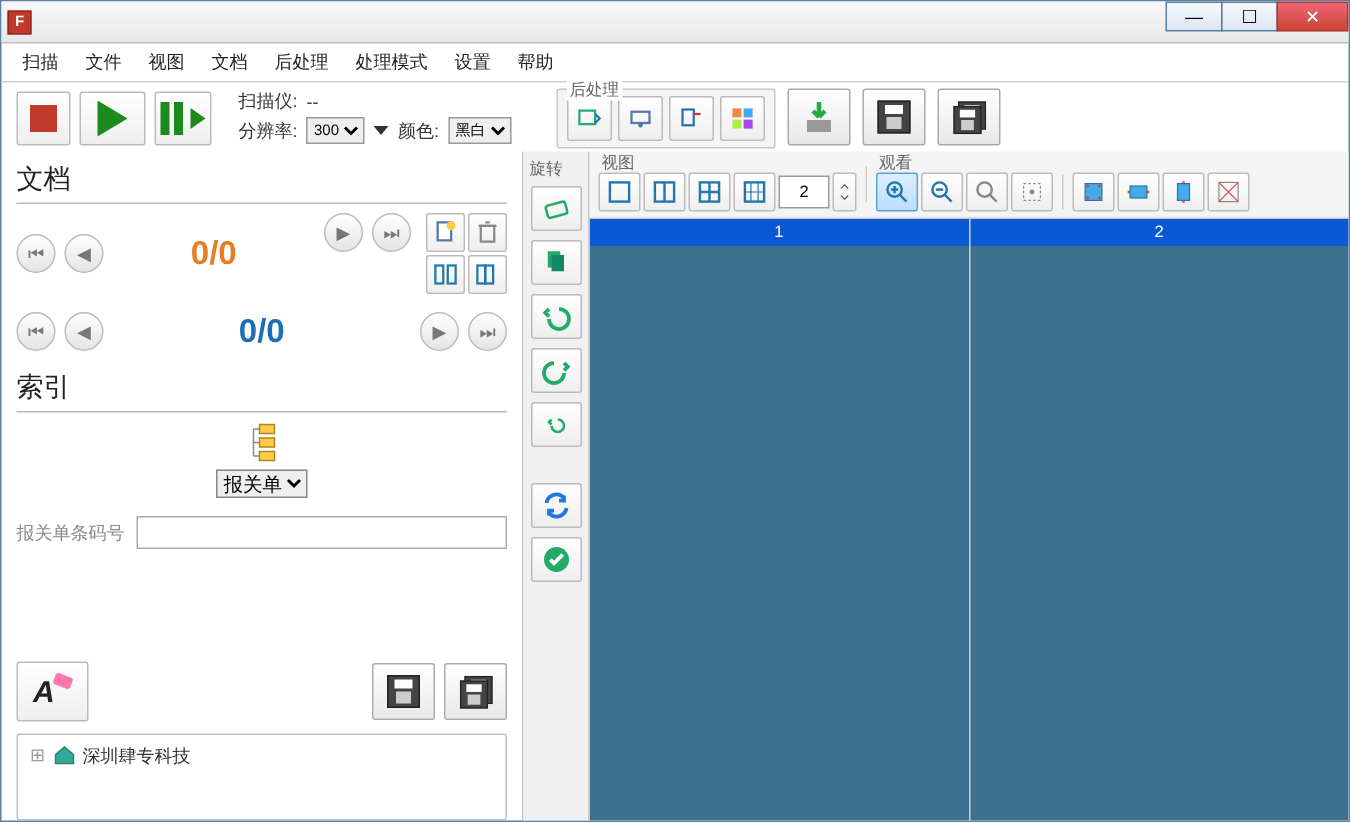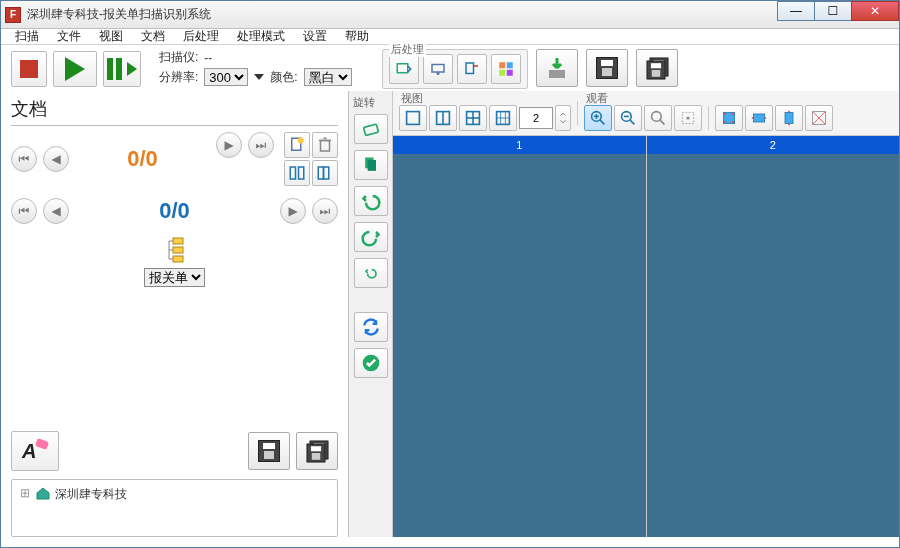--- a/index.html
+++ b/index.html
@@ -4,35 +4,35 @@
 <style>
   * { box-sizing: border-box; margin: 0; padding: 0; font-family: "Microsoft YaHei", "SimSun", sans-serif; }
   body { background: #d4dce4; width: 900px; height: 548px; overflow: hidden; }
   .window { width: 900px; height: 548px; background: #fff; border: 1px solid #5a7fa0; position: relative; }
   .titlebar { height: 28px; background: linear-gradient(#f8f8f8,#e8e8e8); display: flex; align-items: center; padding: 0 4px; border-bottom: 1px solid #c0c0c0; position: relative; }
   .titlebar .appicon { width: 16px; height: 16px; background: #c0392b; border: 1px solid #922; margin-right: 6px; display:flex;align-items:center;justify-content:center;font-size:10px;color:#fff;font-weight:bold; }
   .titlebar .title { font-size: 12px; color: #333; }
   .winbtns { position: absolute; right: 0; top: 0; display: flex; }
   .winbtn { width: 38px; height: 20px; border: 1px solid #5a7fa0; margin-left: -1px; display:flex;align-items:center;justify-content:center;font-size:12px;background:linear-gradient(#f4f8fc,#dce6f0); cursor:pointer;}
   .winbtn.close { background: linear-gradient(#e67,#c43); color:#fff; width: 48px; border-color:#a33;}
-  .menubar { height: 16px; display:flex; align-items:center; padding: 1px 14px; border-bottom:1px solid #d0d0d0; }
+  .menubar { height: 26px; display:flex; align-items:center; padding: 1px 14px; border-bottom:1px solid #d0d0d0; }
   .menubar span { font-size: 12px; color:#222; margin-right: 18px; cursor:pointer; }
   .toolbar-row { display:flex; align-items:flex-start; padding: 4px 10px 2px 10px; gap: 10px; }
   .tb-left { display:flex; align-items:center; gap:6px; }
   .mediabtn { width:38px; height:36px; border:1px solid #bbb; background:linear-gradient(#fff,#eee); display:flex;align-items:center;justify-content:center; cursor:pointer; border-radius:2px;}
   .mediabtn.rec { width:36px; }
   .mediabtn.play { width:44px; }
   .sq-red { width:18px;height:18px;background:#c0392b;}
   .tri-green { width:0;height:0;border-left:20px solid #1d8a1d;border-top:12px solid transparent;border-bottom:12px solid transparent;}
   .pause-green { display:flex;gap:3px;align-items:center;}
   .pause-green .bar{width:6px;height:22px;background:#1d8a1d;}
   .pause-green .tri{width:0;height:0;border-left:10px solid #1d8a1d;border-top:7px solid transparent;border-bottom:7px solid transparent;}
   .scanparams { font-size:12px; color:#333; margin-left:12px;}
   .scanparams .row{display:flex;align-items:center;gap:6px;margin-bottom:2px;}
-  .scanparams select{font-size:13px;border:1px solid #999;height:18px;}
+  .scanparams select{font-size:10px;border:1px solid #999;height:18px;}
   .toolbar-right { margin-left: 20px; }
   .grpframe { border:1px solid #c8c8c8; border-radius:2px; padding: 4px 6px 4px 6px; position:relative; display:flex; align-items:center; gap:4px; background:#f4f4f4;}
   .grpframe .lbl { position:absolute; top:-8px; left:6px; font-size:11px; color:#666; background:#fff; padding:0 2px;}
   .ibtn { width:30px; height:30px; border:1px solid #bbb; background:linear-gradient(#fff,#eee); display:flex;align-items:center;justify-content:center;cursor:pointer;border-radius:2px;font-size:14px;}
   .ibtn svg{width:18px;height:18px;}
   .bigbtn { width:42px;height:38px;border:1px solid #aaa;background:linear-gradient(#fff,#e8e8e8);display:flex;align-items:center;justify-content:center;cursor:pointer;border-radius:2px;}
   .bigbtn svg{width:24px;height:24px;}
   .save-icon{width:22px;height:22px;background:#444;border:1px solid #222;position:relative;}
   .save-icon::before{content:"";position:absolute;top:2px;left:4px;width:12px;height:6px;background:#fff;}
   .save-icon::after{content:"";position:absolute;bottom:2px;left:5px;width:10px;height:8px;background:#ccc;}
@@ -77,21 +77,20 @@
   .numfield{width:34px;height:22px;border:1px solid #999;font-size:11px;text-align:center;}
   .sep{width:1px;height:24px;background:#ccc;margin:0 4px;}
 </style>
 </head>
 <body>
 
 <div class="window">
 
   <div class="titlebar">
     <div class="appicon">F</div>
-    <div class="title">深圳肆专科技-报关单扫描识别系统</div>
     <div class="winbtns">
       <div class="winbtn">—</div>
       <div class="winbtn">☐</div>
       <div class="winbtn close">✕</div>
     </div>
   </div>
 
   <div class="menubar">
     <span>扫描</span>
     <span>文件</span>
@@ -235,31 +234,36 @@
           <div class="rnd">⏮</div>
           <div class="rnd">◀</div>
         </div>
         <div class="counter blue">0/0</div>
         <div class="navbtns">
           <div class="rnd">▶</div>
           <div class="rnd">⏭</div>
         </div>
       </div>
 
+      <div class="section-title">索引</div>
       <div class="idx-row">
         <div class="idx-icon">
           <svg width="20" height="28" viewBox="0 0 20 28">
               <rect x="8" y="2" width="10" height="6" fill="#fc4" stroke="#a82"></rect>
               <rect x="8" y="11" width="10" height="6" fill="#fc4" stroke="#a82"></rect>
               <rect x="8" y="20" width="10" height="6" fill="#fc4" stroke="#a82"></rect>
               <path d="M4 5h4M4 14h4M4 23h4M4 5v18" stroke="#888" fill="none"></path>
             </svg>
         </div>
         <select><option>报关单</option></select>
       </div>
+      <div class="field-row">
+        <label>报关单条码号</label>
+        <input type="text" value="" style="">
+      </div>
 
       <div class="spacer"></div>
 
       <div class="bottom-actions">
         <div class="erase-btn">
           <svg width="30" height="26" viewBox="0 0 30 26">
               <text x="2" y="20" font-size="20" font-weight="bold" font-style="italic" fill="#222">A</text>
               <rect x="16" y="2" width="12" height="8" rx="2" fill="#f7a" transform="rotate(20 22 6)"></rect>
             </svg>
         </div>

